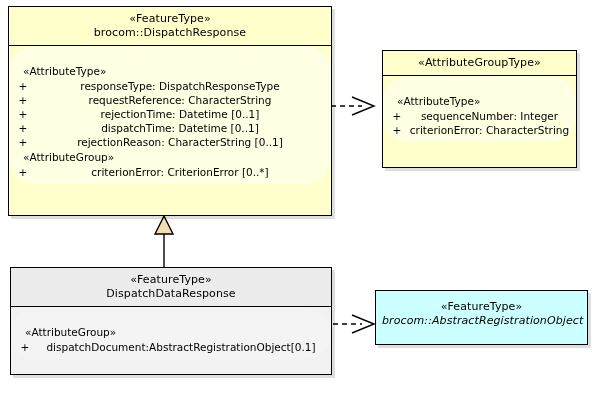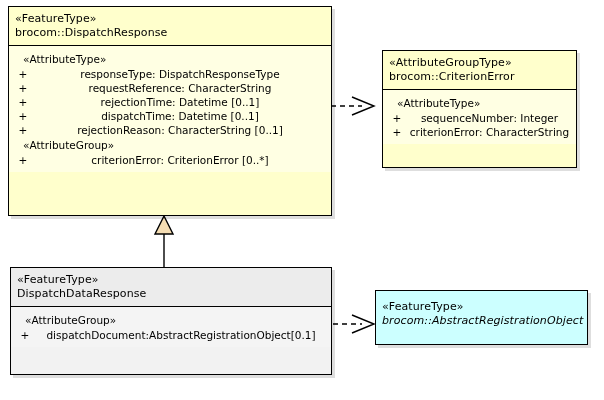--- a/index.html
+++ b/index.html
@@ -27,29 +27,31 @@
   .uml-class {
     position: absolute;
     box-sizing: border-box;
     border: 1.5px solid #000000;
     box-shadow: 3px 3px 0 0 rgba(0,0,0,0.13);
     overflow: hidden;
   }
   .uml-header {
     box-sizing: border-box;
     padding: 5px 6px 5px 6px;
+    text-align: center;
     line-height: 1.28;
   }
   .uml-divider {
     height: 0;
     border-top: 1.5px solid #000000;
   }
   .uml-body {
     box-sizing: border-box;
-    padding: 5px 4px 5px 4px;
+    padding: 17px 4px 5px 4px;
+    border-radius: 26px;
   }
 
   .stereotype {
     font-size: 11px;
     color: #000000;
     letter-spacing: 0.1px;
   }
   .classname {
     font-size: 11px;
     font-weight: normal;
@@ -166,21 +168,20 @@
       <div class="attr-row">
         <span class="attr-vis">+</span>
         <span class="attr-text">criterionError: CriterionError [0..*]</span>
       </div>
     </div>
   </div>
 
   <div class="uml-class box-yellow" style="left:375px; top:50px; width:195px; height:118px;margin-left:7px;">
     <div class="uml-header">
       <div class="stereotype">«AttributeGroupType»</div>
-      <div class="classname">brocom::CriterionError</div>
     </div>
     <div class="uml-divider"></div>
     <div class="uml-body">
 
       <div class="attr-group-label">«AttributeType»</div>
 
       <div class="attr-row">
         <span class="attr-vis">+</span>
         <span class="attr-text">sequenceNumber: Integer</span>
       </div>

